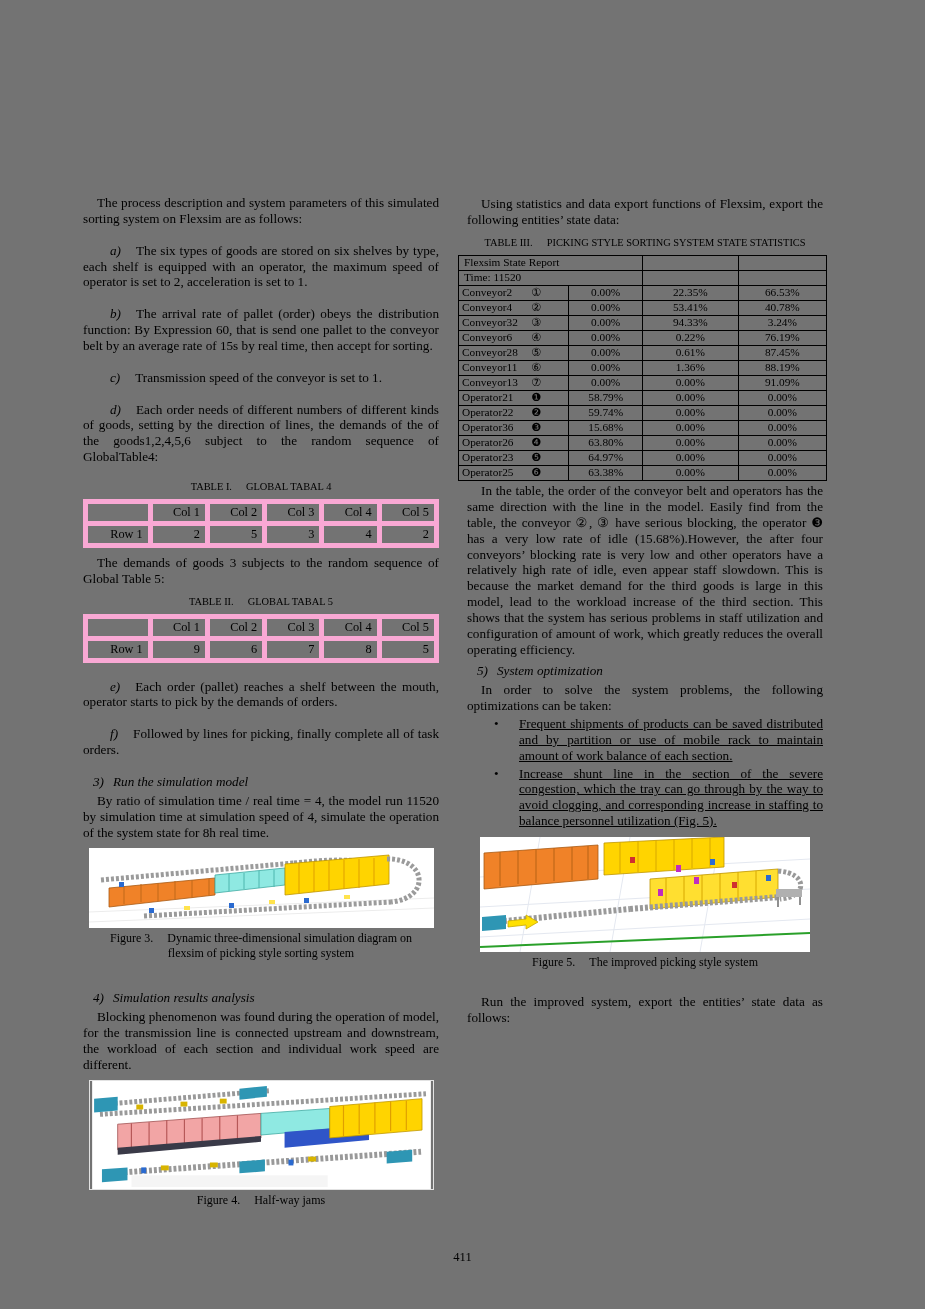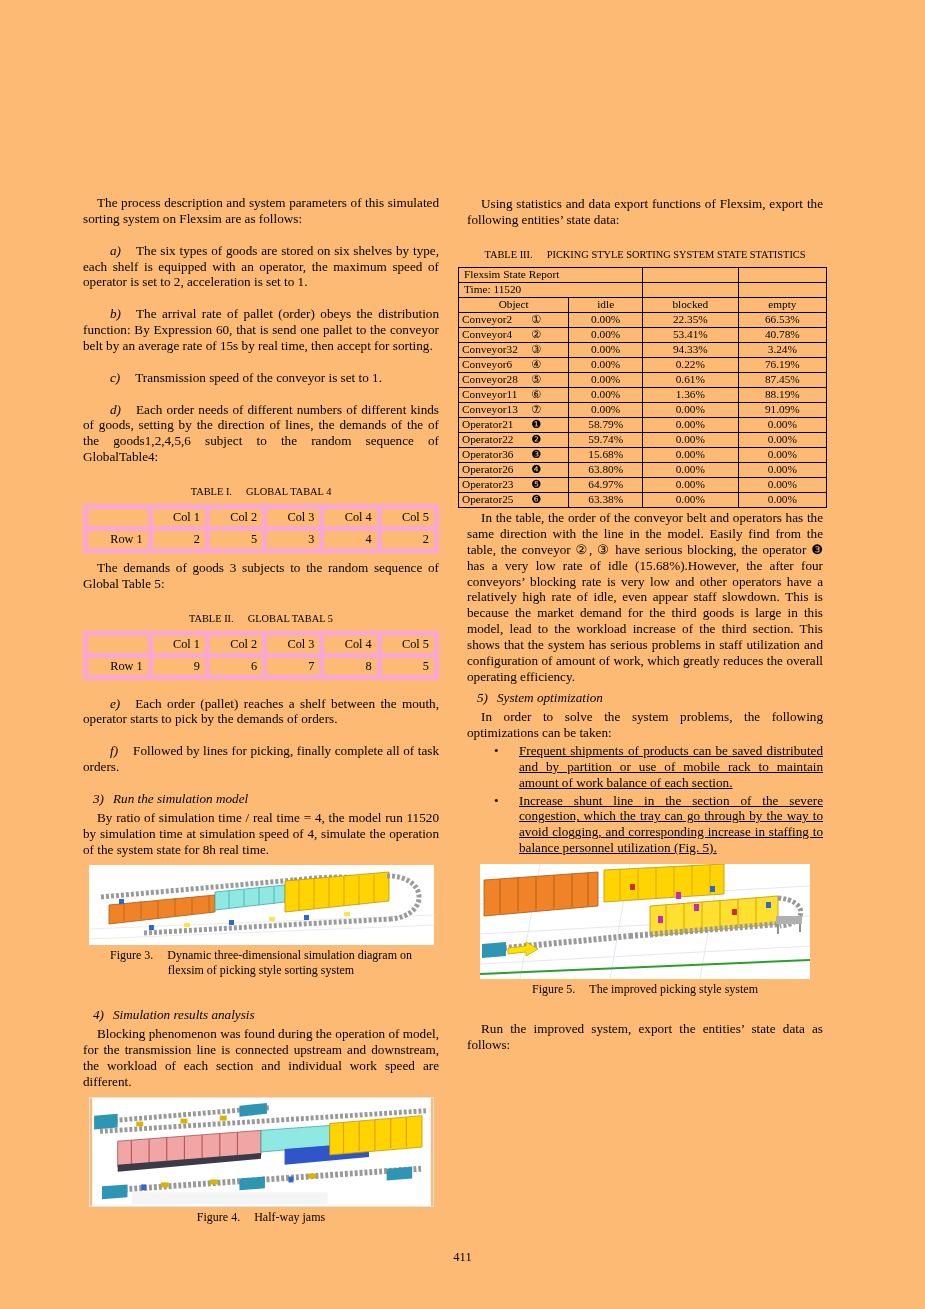--- a/index.html
+++ b/index.html
@@ -1,21 +1,21 @@
 <!DOCTYPE html>
 <html><head>
 <meta charset="utf-8">
 <style>
   * { box-sizing: border-box; }
   html, body { margin: 0; padding: 0; background: #ffffff; }
   .page {
     position: relative;
     width: 925px;
     height: 1309px;
-    background: #fdba74;
+    background: #737373;
     color: #000;
     font-family: "Liberation Serif", "DejaVu Serif", serif;
     overflow: hidden;
   }
   .col {
     position: absolute;
     width: 356px;
     font-size: 13.2px;
     line-height: 1.2;
     text-align: justify;
@@ -27,21 +27,21 @@
   .par { text-indent: 14px; margin: 1px 0 2px; }
   .list-item { text-indent: 27px; margin: 16px 0; }
   .item-label { font-style: italic; margin-right: 15px; }
 
   .subheading { font-style: italic; text-align: left; margin: 6px 0 3px 10px; }
   .subheading .h-num { margin-right: 9px; }
 
   .tbl-caption {
     text-align: center;
     font-size: 10.4px;
-    margin: 21px 0 6px;
+    margin: 9px 0 6px;
     text-indent: 0;
     white-space: nowrap;
   }
   .tbl-caption .cap-label { margin-right: 14px; }
 
   table { border-collapse: collapse; border-radius: 31px; }
   .grid-table { width: 100%; margin: 0 0 7px; font-size: 12.3px; }
   .grid-table th, .grid-table td {
     border: 5px solid #f9a8d4;
     font-weight: normal;
@@ -304,26 +304,20 @@
         <tr>
           <td colspan="2" class="report-cell">Flexsim State Report</td>
           <td></td>
           <td></td>
         </tr>
         <tr>
           <td colspan="2" class="report-cell">Time: 11520</td>
           <td></td>
           <td></td>
         </tr>
-        <tr>
-          <th>Object</th>
-          <th>idle</th>
-          <th>blocked</th>
-          <th>empty</th>
-        </tr>
       </tbody>
       <tbody>
 
           <tr>
             <td>
               <span class="obj-cell">
                 <span>Conveyor2</span>
                 <span>①</span>
               </span>
             </td>

